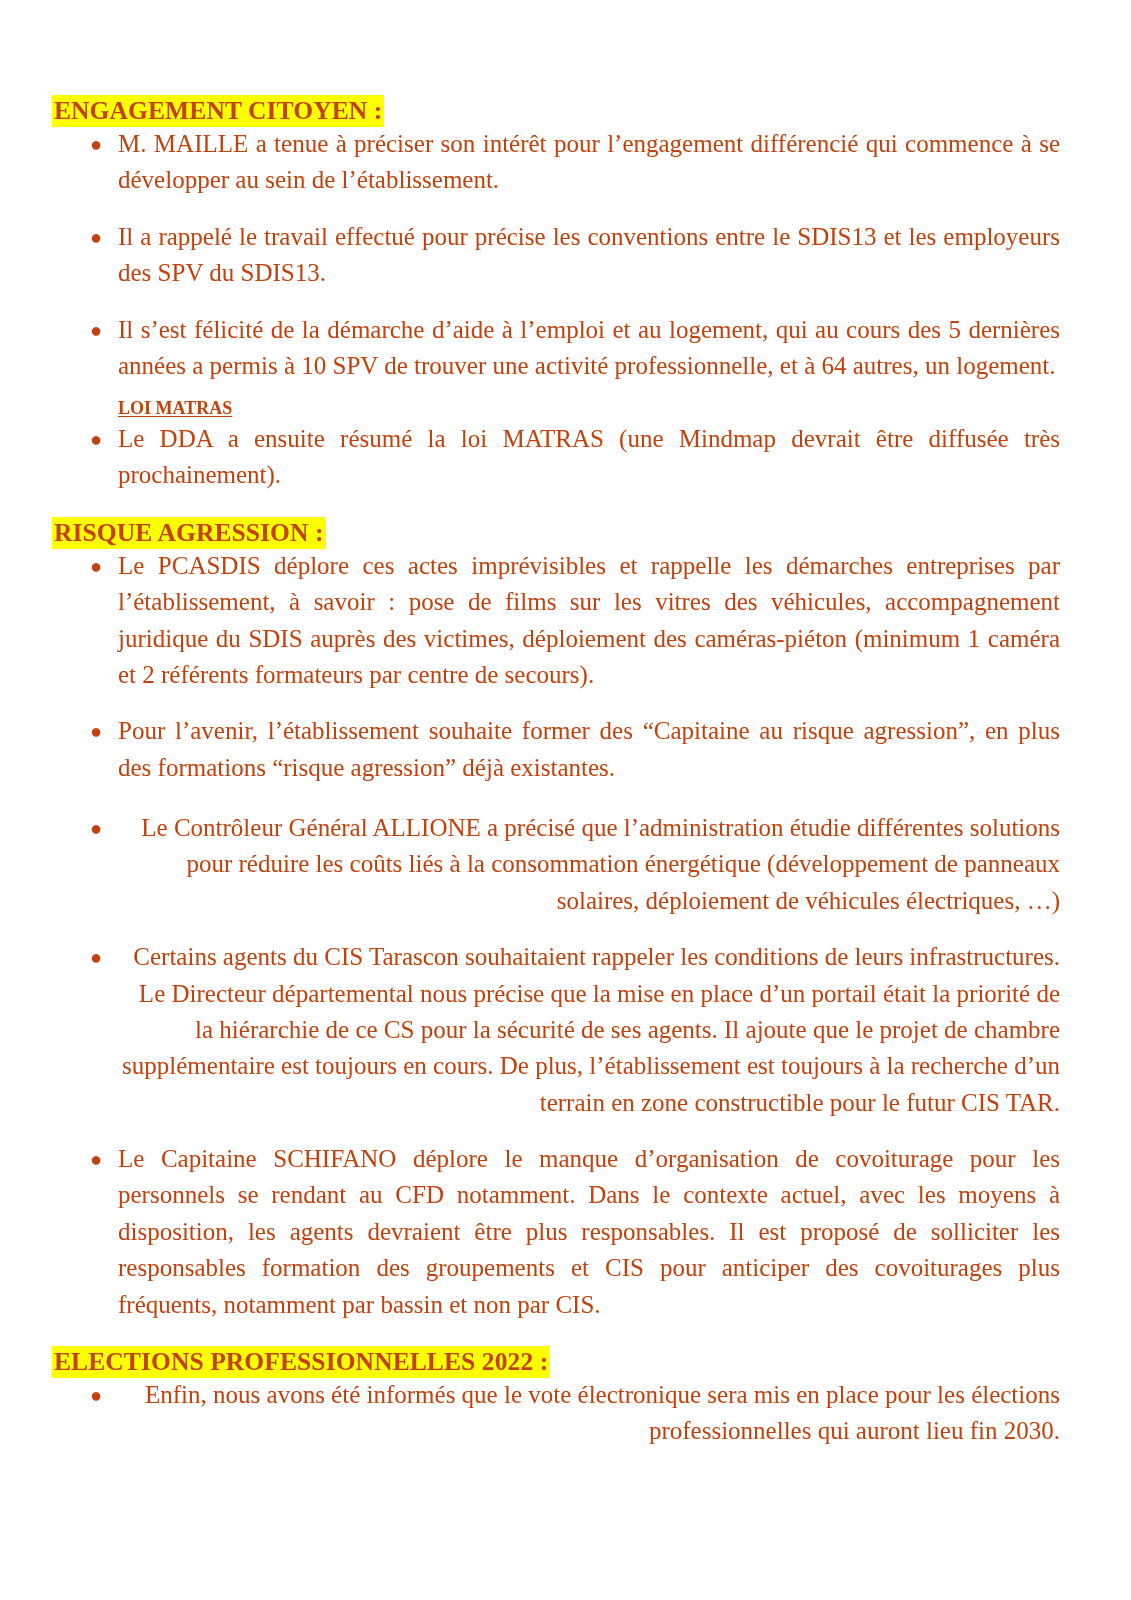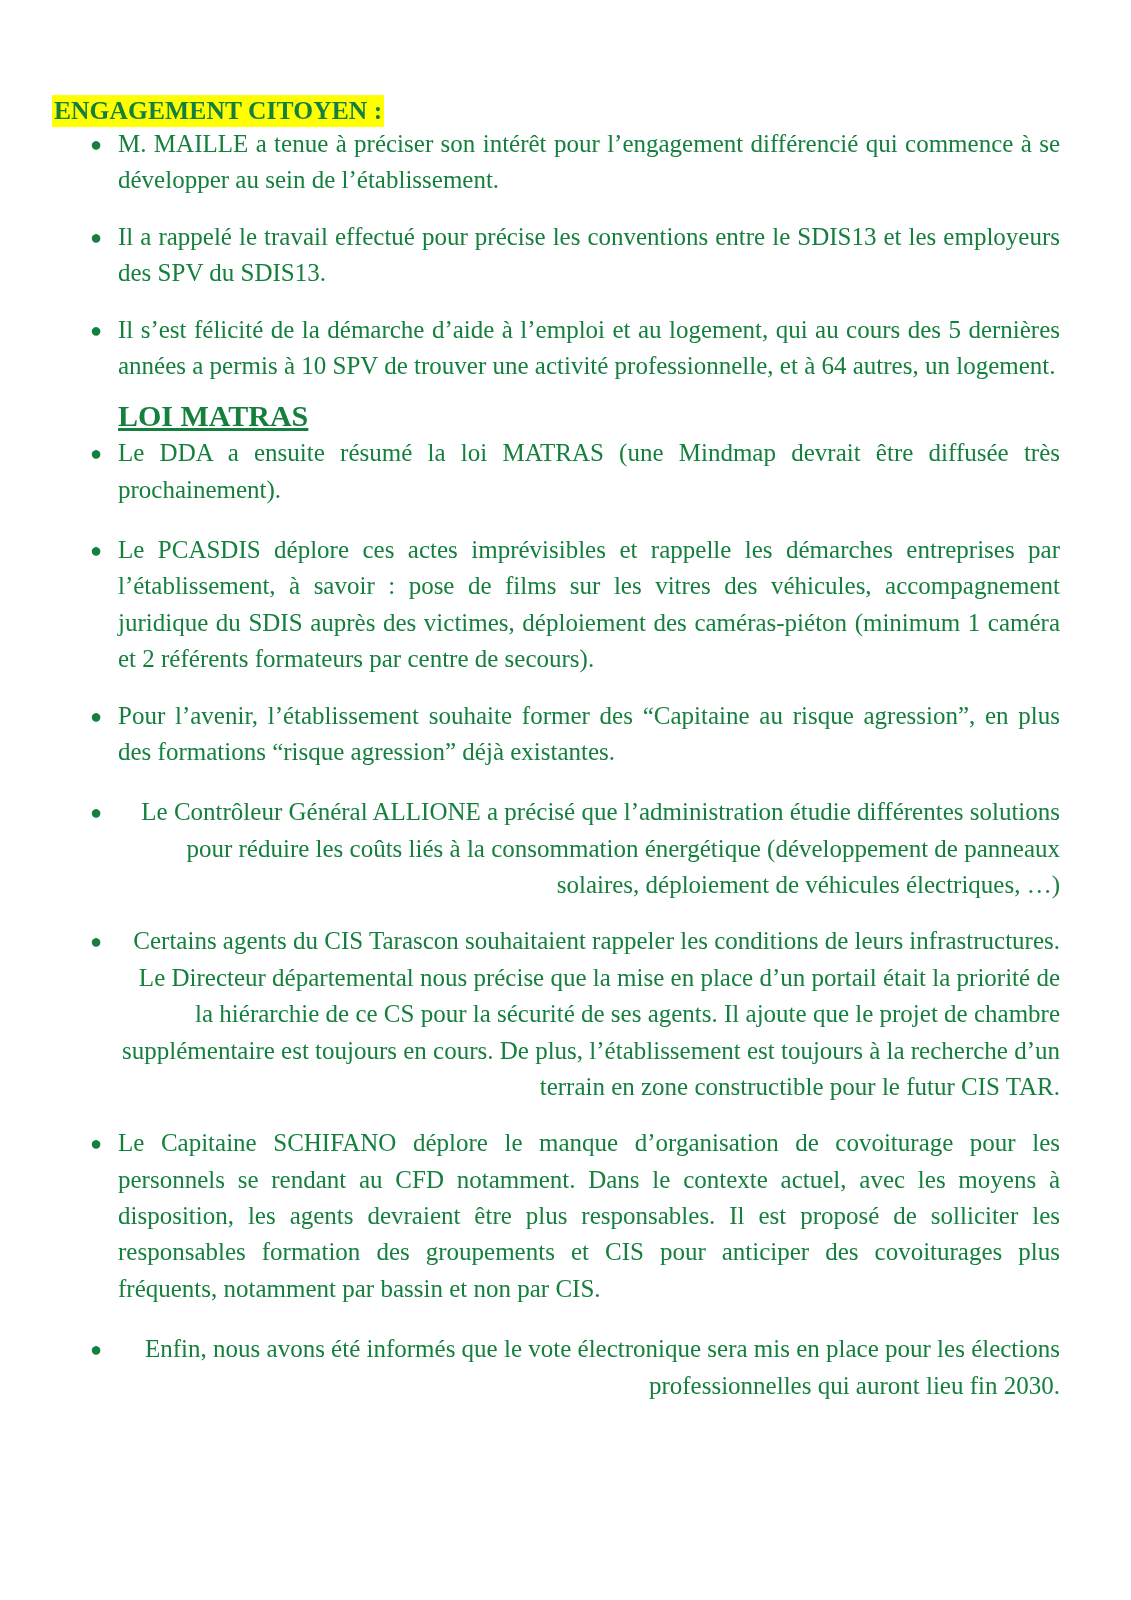--- a/index.html
+++ b/index.html
@@ -7,21 +7,21 @@
     padding: 0;
     background: #ffffff;
   }
   .page {
     position: relative;
     width: 1131px;
     height: 1600px;
     background: #ffffff;
     box-sizing: border-box;
     font-family: "Liberation Serif", "DejaVu Serif", serif;
-    color: #15803d;
+    color: #c2410c;
     overflow: hidden;
   }
   .content {
     position: absolute;
     left: 52px;
     top: 96px;
     width: 1008px;
   }
 
   
@@ -35,21 +35,21 @@
   }
   .section-heading .hl {
     background-color: #FFFF00;
     padding: 1px 2px 2px 2px;
     box-decoration-break: clone;
     -webkit-box-decoration-break: clone;
   }
 
   
   .sub-heading {
-    font-size: 30px;
+    font-size: 18px;
     font-weight: bold;
     text-decoration: underline;
     text-underline-offset: 2px;
     margin: 0;
     padding: 0;
     line-height: 1.2;
   }
   .sub-heading-wrap {
     padding-left: 66px;
     margin-top: 14px;
@@ -117,20 +117,21 @@
         <li class="justify">
           <span class="bullet-dot">●</span>
           <span class="txt">Le DDA a ensuite résumé la loi MATRAS (une Mindmap devrait être diffusée très prochainement).</span>
         </li>
       </ul>
     </div>
 
     <div class="gap-lg"></div>
 
     <div>
+      <p class="section-heading"><span class="hl">RISQUE AGRESSION :</span></p>
 
       <ul class="bullets">
         <li class="justify">
           <span class="bullet-dot">●</span>
           <span class="txt">Le PCASDIS déplore ces actes imprévisibles et rappelle les démarches entreprises par l’établissement, à savoir : pose de films sur les vitres des véhicules, accompagnement juridique du SDIS auprès des victimes, déploiement des caméras-piéton (minimum 1 caméra et 2 référents formateurs par centre de secours).</span>
         </li>
         <div class="gap-md"></div>
         <li class="justify">
           <span class="bullet-dot">●</span>
           <span class="txt">Pour l’avenir, l’établissement souhaite former des “Capitaine au risque agression”, en plus des formations “risque agression” déjà existantes.</span>
@@ -156,20 +157,21 @@
         <li class="justify">
           <span class="bullet-dot">●</span>
           <span class="txt">Le Capitaine SCHIFANO déplore le manque d’organisation de covoiturage pour les personnels se rendant au CFD notamment. Dans le contexte actuel, avec les moyens à disposition, les agents devraient être plus responsables. Il est proposé de solliciter les responsables formation des groupements et CIS pour anticiper des covoiturages plus fréquents, notamment par bassin et non par CIS.</span>
         </li>
       </ul>
     </div>
 
     <div class="gap-lg"></div>
 
     <div>
+      <p class="section-heading"><span class="hl">ELECTIONS PROFESSIONNELLES 2022 :</span></p>
 
       <ul class="bullets">
         <li class="leftalign">
           <span class="bullet-dot">●</span>
           <span class="txt">Enfin, nous avons été informés que le vote électronique sera mis en place pour les élections professionnelles qui auront lieu fin 2030.</span>
         </li>
       </ul>
     </div>
 
   </div>

